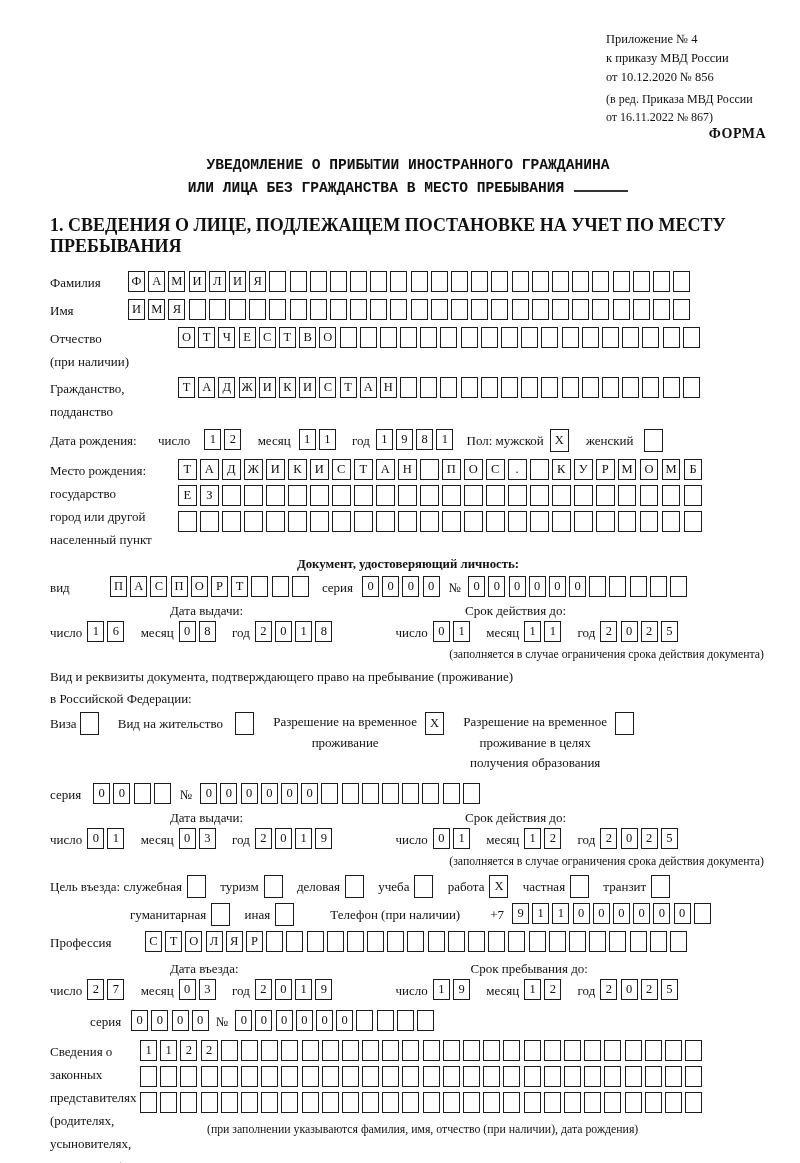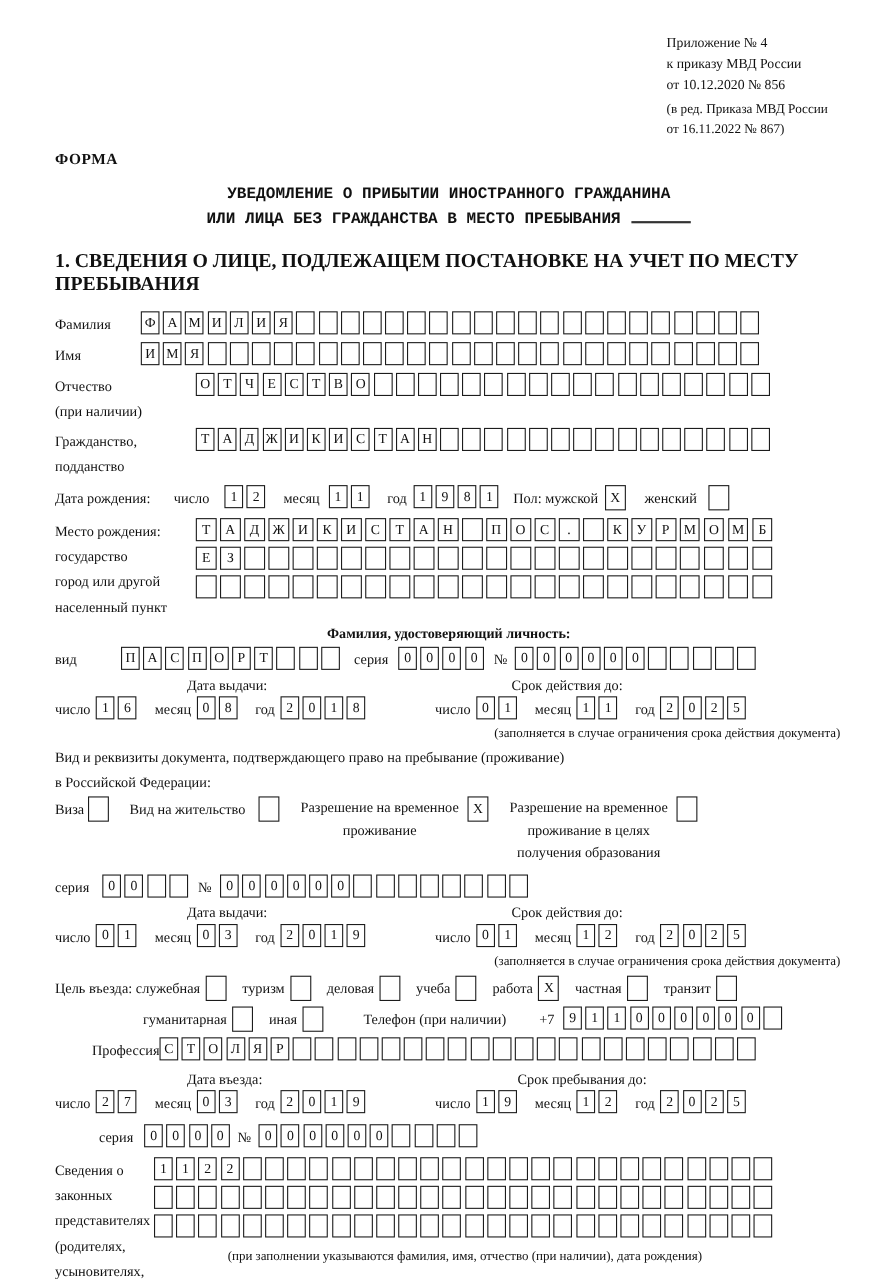--- a/index.html
+++ b/index.html
@@ -7,21 +7,21 @@
   body {
     width:800px; height:1163px;
     font-family:"Liberation Serif","DejaVu Serif",serif;
     color:#111; font-size:13px;
   }
   .page { width:800px; height:1163px; padding:30px 34px 10px 50px; overflow:hidden; background:#fff; }
 
   
   .appendix { margin-left:556px; width:212px; line-height:1.5; font-size:12.5px; }
   .amendment { margin-top:5px; font-size:12px; line-height:1.45; }
-  .forma { font-weight:bold; font-size:14px; margin-top:12px; letter-spacing:.5px; }
+  .forma { text-align:right; font-weight:bold; font-size:14px; letter-spacing:.5px; }
 
   .title { text-align:center; font-weight:bold; font-size:14.6px; margin-top:12px; line-height:1.55;font-family:Liberation Mono, monospace; }
   .title-underline { display:inline-block; width:54px; border-bottom:2px solid #333; height:.9em; margin-left:10px; }
 
   .sec-heading { font-weight:bold; font-size:18px; margin-top:16px; }
 
   
   .row { display:flex; align-items:flex-start; margin-top:4px; }
   .lbl { line-height:24px; flex-shrink:0; white-space:nowrap; }
   .boxes { display:flex; flex-wrap:nowrap; }
@@ -29,21 +29,21 @@
     width:17px; height:21px; border:1.6px solid #1c1c1c; margin-right:3.2px;
     display:inline-flex; align-items:center; justify-content:center;
     font-size:12.5px; flex-shrink:0; background:#fff;
   }
   .wide .cbox { width:18.8px; }
   .checkrow .cbox { width:19px; height:23px; }
   .lbl-col div { line-height:23px; white-space:nowrap; }
   .boxes-col .boxes { margin-bottom:5px; }
 
   .w78 { width:78px; } .w128 { width:128px; } .w60 { width:60px; }
-  .w95 { width:95px;text-align:right; } .w165 { width:165px; } .w90 { width:90px; }
+  .w95 { width:95px; } .w165 { width:165px; } .w90 { width:90px; }
 
   .doc-heading { text-align:center; font-weight:bold; font-size:12.8px; margin-top:6px; }
 
   .date-heads { display:flex; margin-top:3px; font-size:13px; }
   .date-row .lbl { margin-right:5px; }
   .gapL { margin-left:13px; }
   .spacer60 { width:60px; flex-shrink:0; }
   .fineprint { font-size:11.8px; text-align:right; margin-top:2px; padding-right:2px; }
 
   .ml-col { text-align:center; line-height:1.55; margin-left:16px; margin-right:8px; white-space:nowrap; }
@@ -324,21 +324,21 @@
           <span class="cbox"></span>
           <span class="cbox"></span>
           <span class="cbox"></span>
           <span class="cbox"></span>
           <span class="cbox"></span>
           <span class="cbox"></span>
         </div>
     </div>
   </div>
 
-  <div class="doc-heading">Фамилия, удостоверяющий личность:</div>
+  <div class="doc-heading">Документ, удостоверяющий личность:</div>
 
   <div class="row">
     <span class="lbl w60">вид</span>
     <span class="boxes">
         <span class="cbox">П</span>
         <span class="cbox">А</span>
         <span class="cbox">С</span>
         <span class="cbox">П</span>
         <span class="cbox">О</span>
         <span class="cbox">Р</span>

